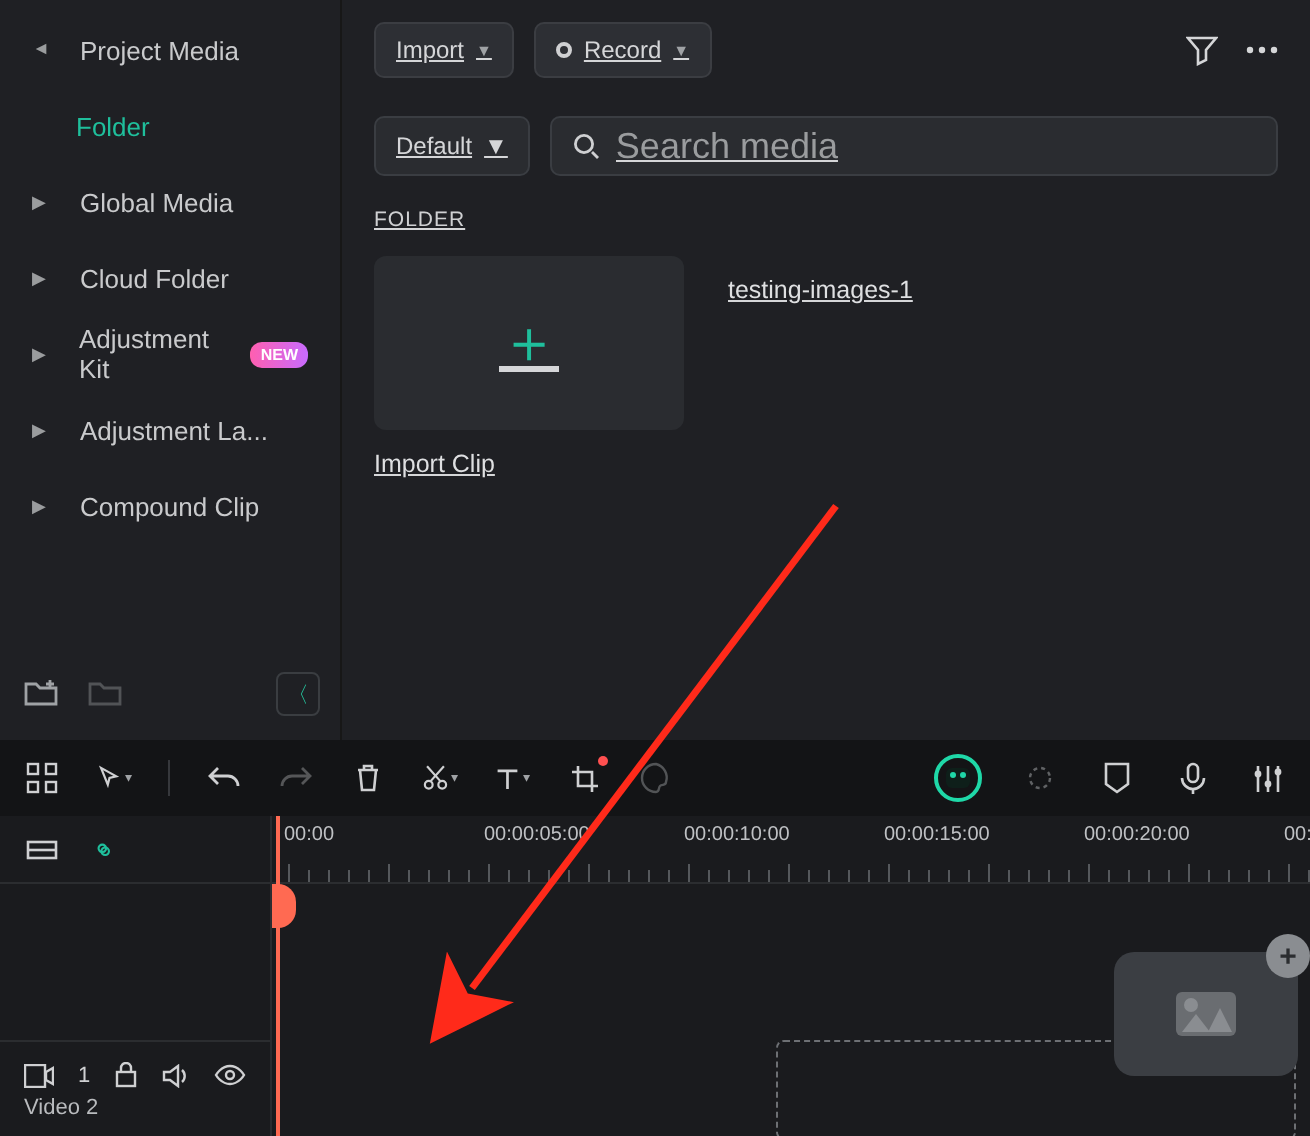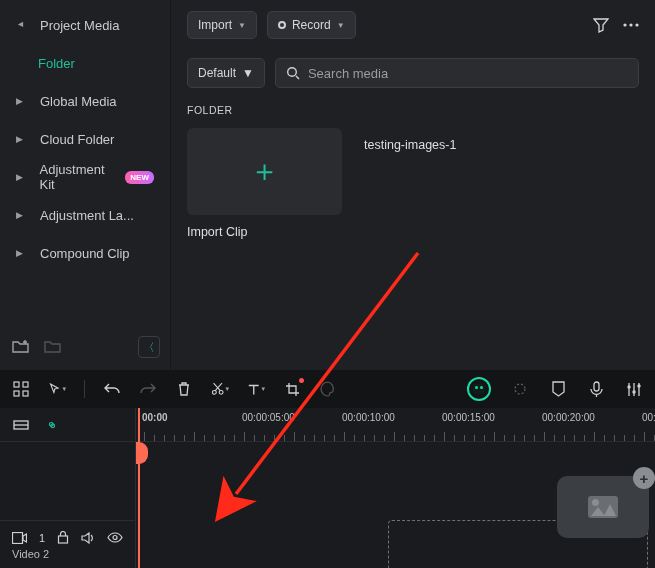--- a/index.html
+++ b/index.html
@@ -10,32 +10,32 @@
   .side-item{display:flex;align-items:center;height:38px;padding:0 10px;border-radius:4px;cursor:pointer;color:#c9cacc;font-size:13px;}
   .side-item.open .chev{transform:rotate(90deg);}
   .side-item .chev{width:10px;font-size:9px;color:#9a9c9e;margin-right:14px;}
   .side-item.sub{padding-left:32px;color:#1fbf9c;font-weight:500;}
   .side-item .badge{margin-left:6px;background:linear-gradient(90deg,#ff5fb0,#c86bff);color:#fff;font-size:8px;font-weight:700;padding:2px 5px;border-radius:6px;}
   .side-bottom{margin-top:auto;display:flex;align-items:center;padding:6px 4px;gap:10px;}
   .sb-ico{width:22px;height:20px;display:flex;align-items:center;justify-content:center;border-radius:4px;color:#9fa2a5;}
   .sb-back{margin-left:auto;width:22px;height:22px;border:1px solid #3a3d41;border-radius:4px;display:flex;align-items:center;justify-content:center;color:#25c29c;font-size:11px;}
   .divider-v{width:1px;background:#171717;height:100%;}
 
-  .main{flex:1;background:#1f2024;padding:10px 16px 16px 16px;display:flex;flex-direction:column;position:relative;}
+  .main{flex:1;background:#1f2024;padding:10px 16px 16px 16px;display:flex;flex-direction:column;position:relative;text-decoration:underline;}
   .topbar{display:flex;align-items:center;height:30px;gap:10px;}
   .btn{display:flex;align-items:center;gap:6px;background:#2d2f34;border:1px solid #3b3d42;color:#d5d6d8;height:28px;padding:0 10px;border-radius:5px;font-size:12px;cursor:pointer;}
   .btn .dd{font-size:8px;color:#9fa2a5;}
   .rec-dot{width:8px;height:8px;border:2px solid #cfd0d2;border-radius:50%;}
   .top-right{margin-left:auto;display:flex;align-items:center;gap:14px;color:#cfd0d2;}
   .filter-ico,.dots-ico{width:16px;height:16px;display:flex;align-items:center;justify-content:center;}
 
   .row2{display:flex;align-items:center;margin-top:18px;gap:10px;}
   .default-btn{display:flex;align-items:center;background:#2a2c30;border:1px solid #3a3d42;height:30px;border-radius:5px;padding:0 10px;cursor:pointer;color:#d5d6d8;font-size:12px;gap:6px;}
   .search-wrap{flex:1;display:flex;align-items:center;background:#2a2c30;border:1px solid #3a3d42;height:30px;border-radius:5px;padding:0 10px;gap:8px;}
-  .search-wrap input{flex:1;background:transparent;border:none;outline:none;color:#d5d6d8;font-size:13px;}
+  .search-wrap input{flex:1;background:transparent;border:none;outline:none;color:#d5d6d8;font-size:18px;}
   .search-wrap input::placeholder{color:#9a9c9e;}
 
   .folder-lbl{margin-top:16px;font-size:10.5px;letter-spacing:.5px;color:#cfd0d2;}
   .cards{display:flex;gap:22px;margin-top:12px;}
   .card{width:155px;}
   .card .thumb{height:87px;border-radius:6px;display:flex;align-items:center;justify-content:center;position:relative;}
   .import-thumb{background:#2a2c30;}
   .plus{color:#1fbf9c;font-size:30px;font-weight:300;}
   .clip-thumb{background:linear-gradient(180deg,#7fc7cf 0%,#4c9da6 100%);border:2px solid #1fbf9c;overflow:hidden;}
   .duration{position:absolute;top:4px;right:6px;background:rgba(0,0,0,.55);color:#e8e8e8;font-size:9px;padding:2px 5px;border-radius:3px;}
@@ -331,21 +331,21 @@
               <circle cx="8" cy="5.5" r="2" fill="none" stroke="#cfd0d2" stroke-width="1.2"></circle>
             </svg>
           </span>
       </div>
       <div class="trk-label">Video 2</div>
     </div>
   </div>
 
   <div class="tl-right">
     <div class="ruler" id="ruler">
-        <div class="tick-major" style="left: 6px; font-weight: bold;">00:00</div>
+        <div class="tick-major" style="left: 6px;">00:00</div>
         <div class="tick-major" style="left: 106px;">00:00:05:00</div>
         <div class="tick-major" style="left: 206px;">00:00:10:00</div>
         <div class="tick-major" style="left: 306px;">00:00:15:00</div>
         <div class="tick-major" style="left: 406px;">00:00:20:00</div>
         <div class="tick-major" style="left: 506px;">00:00:25:0</div>
         <div class="tick-minor tick-mid" style="left: 8px;"></div>
         <div class="tick-minor" style="left: 18px;"></div>
         <div class="tick-minor" style="left: 28px;"></div>
         <div class="tick-minor" style="left: 38px;"></div>
         <div class="tick-minor" style="left: 48px;"></div>

